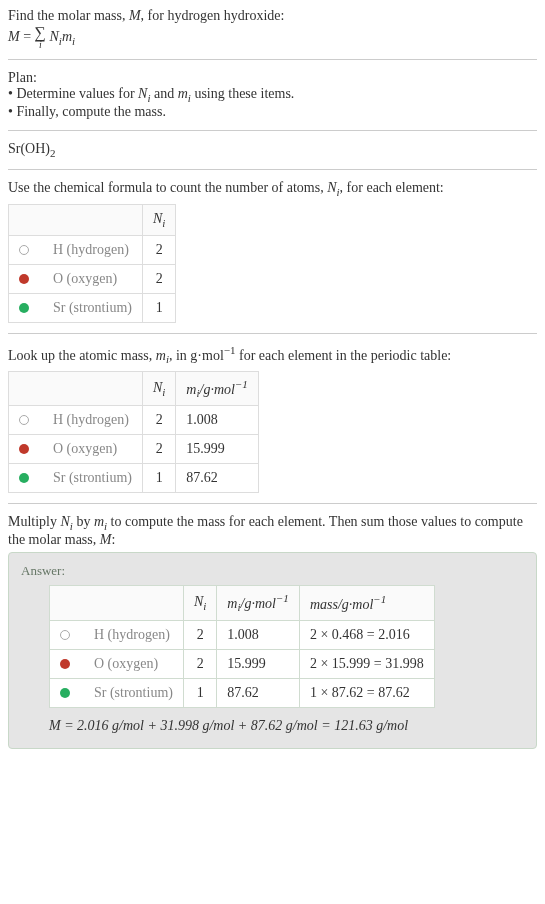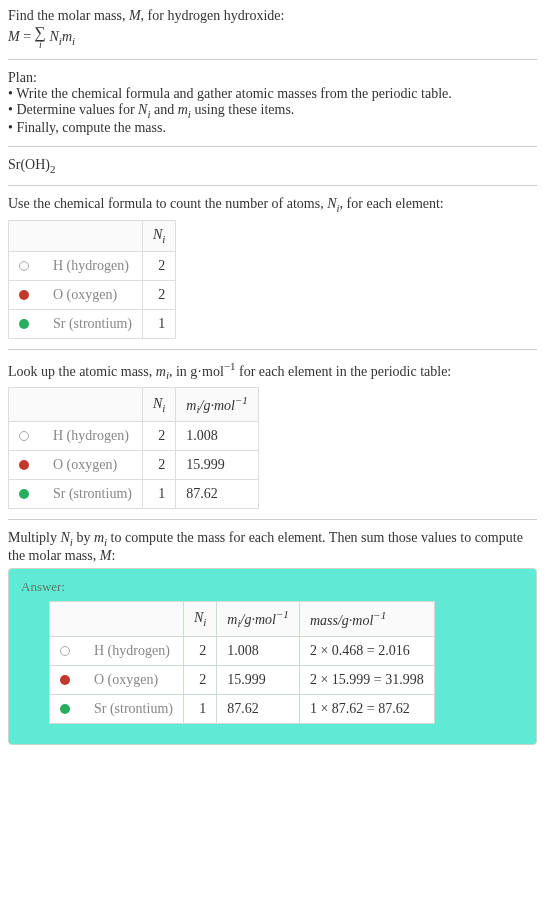--- a/index.html
+++ b/index.html
@@ -93,24 +93,24 @@
       background: #fff;
       border: 1px solid #aaa;
     }
     .dot-o {
       background: #c0392b;
     }
     .dot-sr {
       background: #27ae60;
     }
     .center {
-      text-align: right;
+      text-align: center;
     }
     .answer-box {
-      background: #5eead4;
+      background: #e5e5e5;
       border: 1px solid #c8d8c8;
       border-radius: 4px;
       padding: 10px 12px 14px 12px;
       margin-top: 4px;
     }
     .answer-box .label {
       color: #667766;
       font-size: 13px;
       margin-bottom: 6px;
     }
@@ -144,21 +144,20 @@
     </span>
     <span class="formula">N</span><span class="sub formula">i</span><span class="formula">m</span><span class="sub formula">i</span>
   </div>
 </div>
 
 <hr>
 
 <div class="section">
   <div>Plan:</div>
   <ul class="plan-list">
-    <li>Write the chemical formula and gather atomic masses from the periodic table.</li>
     <li>
       <span>Determine values for </span><span class="formula">N</span><span class="sub formula">i</span><span> and </span><span class="formula">m</span><span class="sub formula">i</span><span> using these items.</span>
     </li>
     <li>Finally, compute the mass.</li>
   </ul>
 </div>
 
 <hr>
 
 <div class="section">
@@ -299,13 +298,16 @@
               <span class="dot dot-sr"></span>
               <span>Sr (strontium)</span>
             </div>
           </td>
       <td class="center">1</td>
       <td>87.62</td>
       <td>1 × 87.62 = 87.62</td>
     </tr>
   </tbody>
     </table>
+  <div class="answer-final">
+    <span class="formula">M</span><span> = 2.016 g/mol + 31.998 g/mol + 87.62 g/mol = 121.63 g/mol</span>
+  </div>
 </div>
 
 </body></html>

